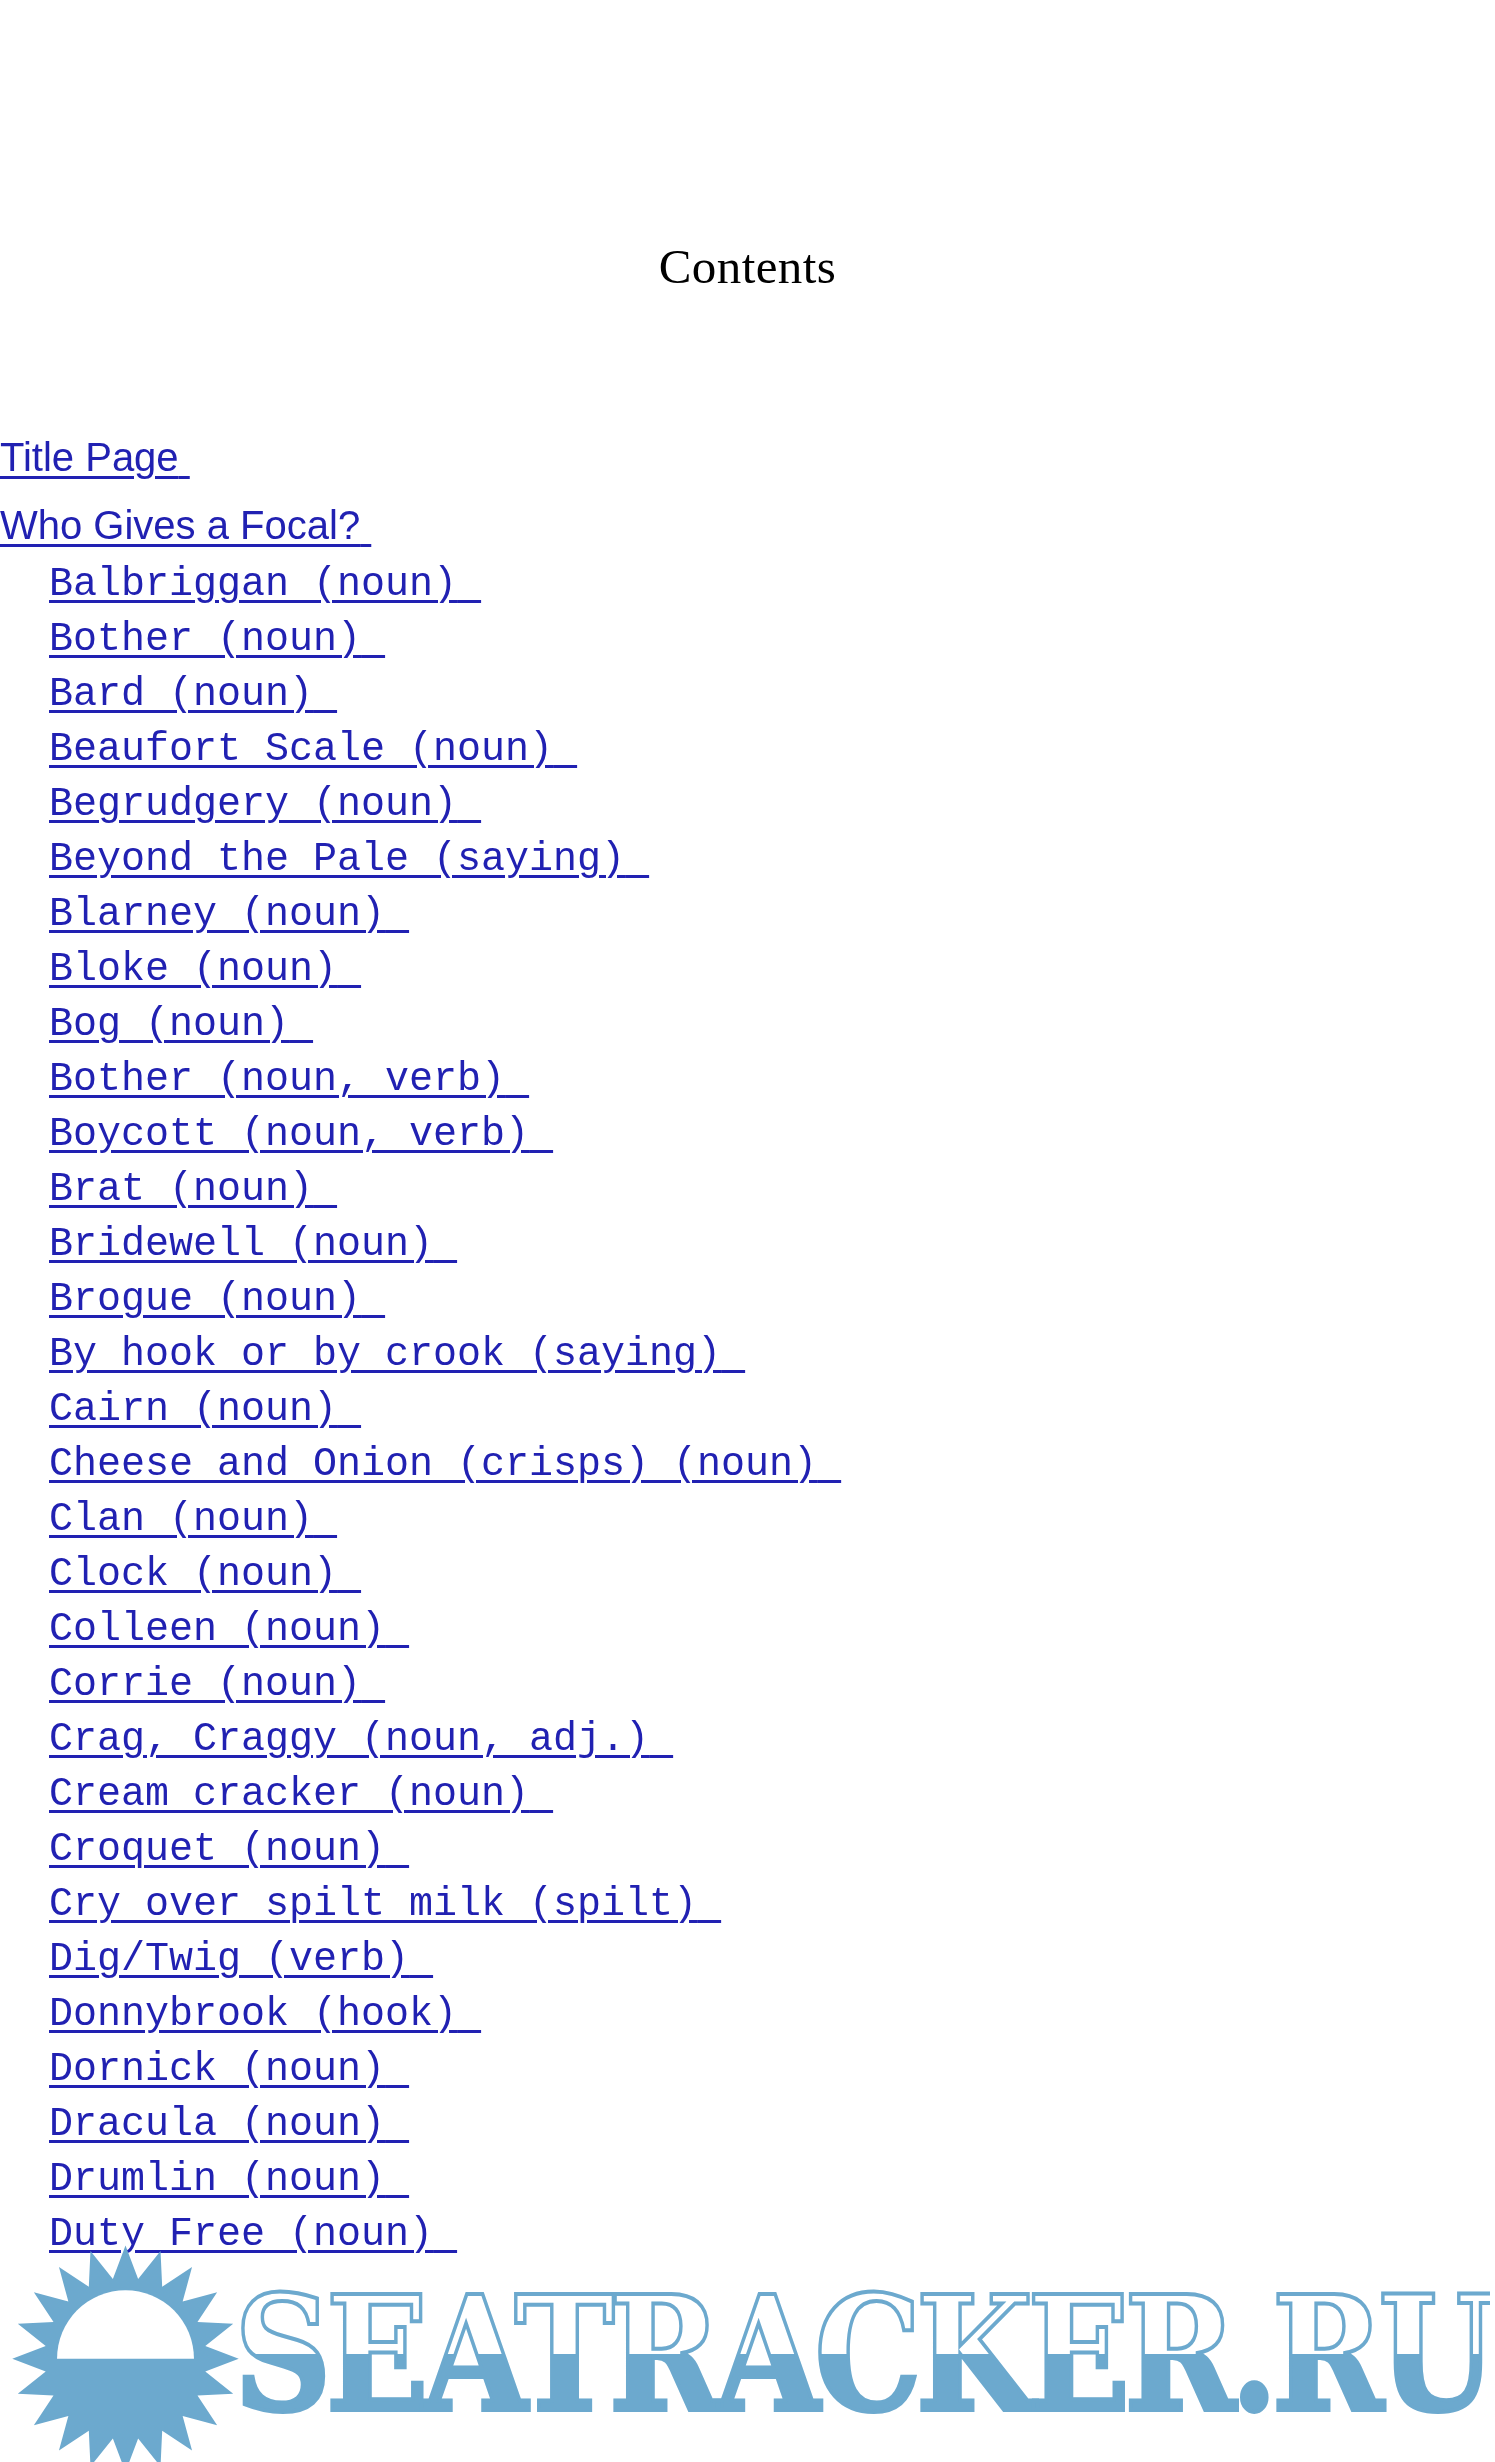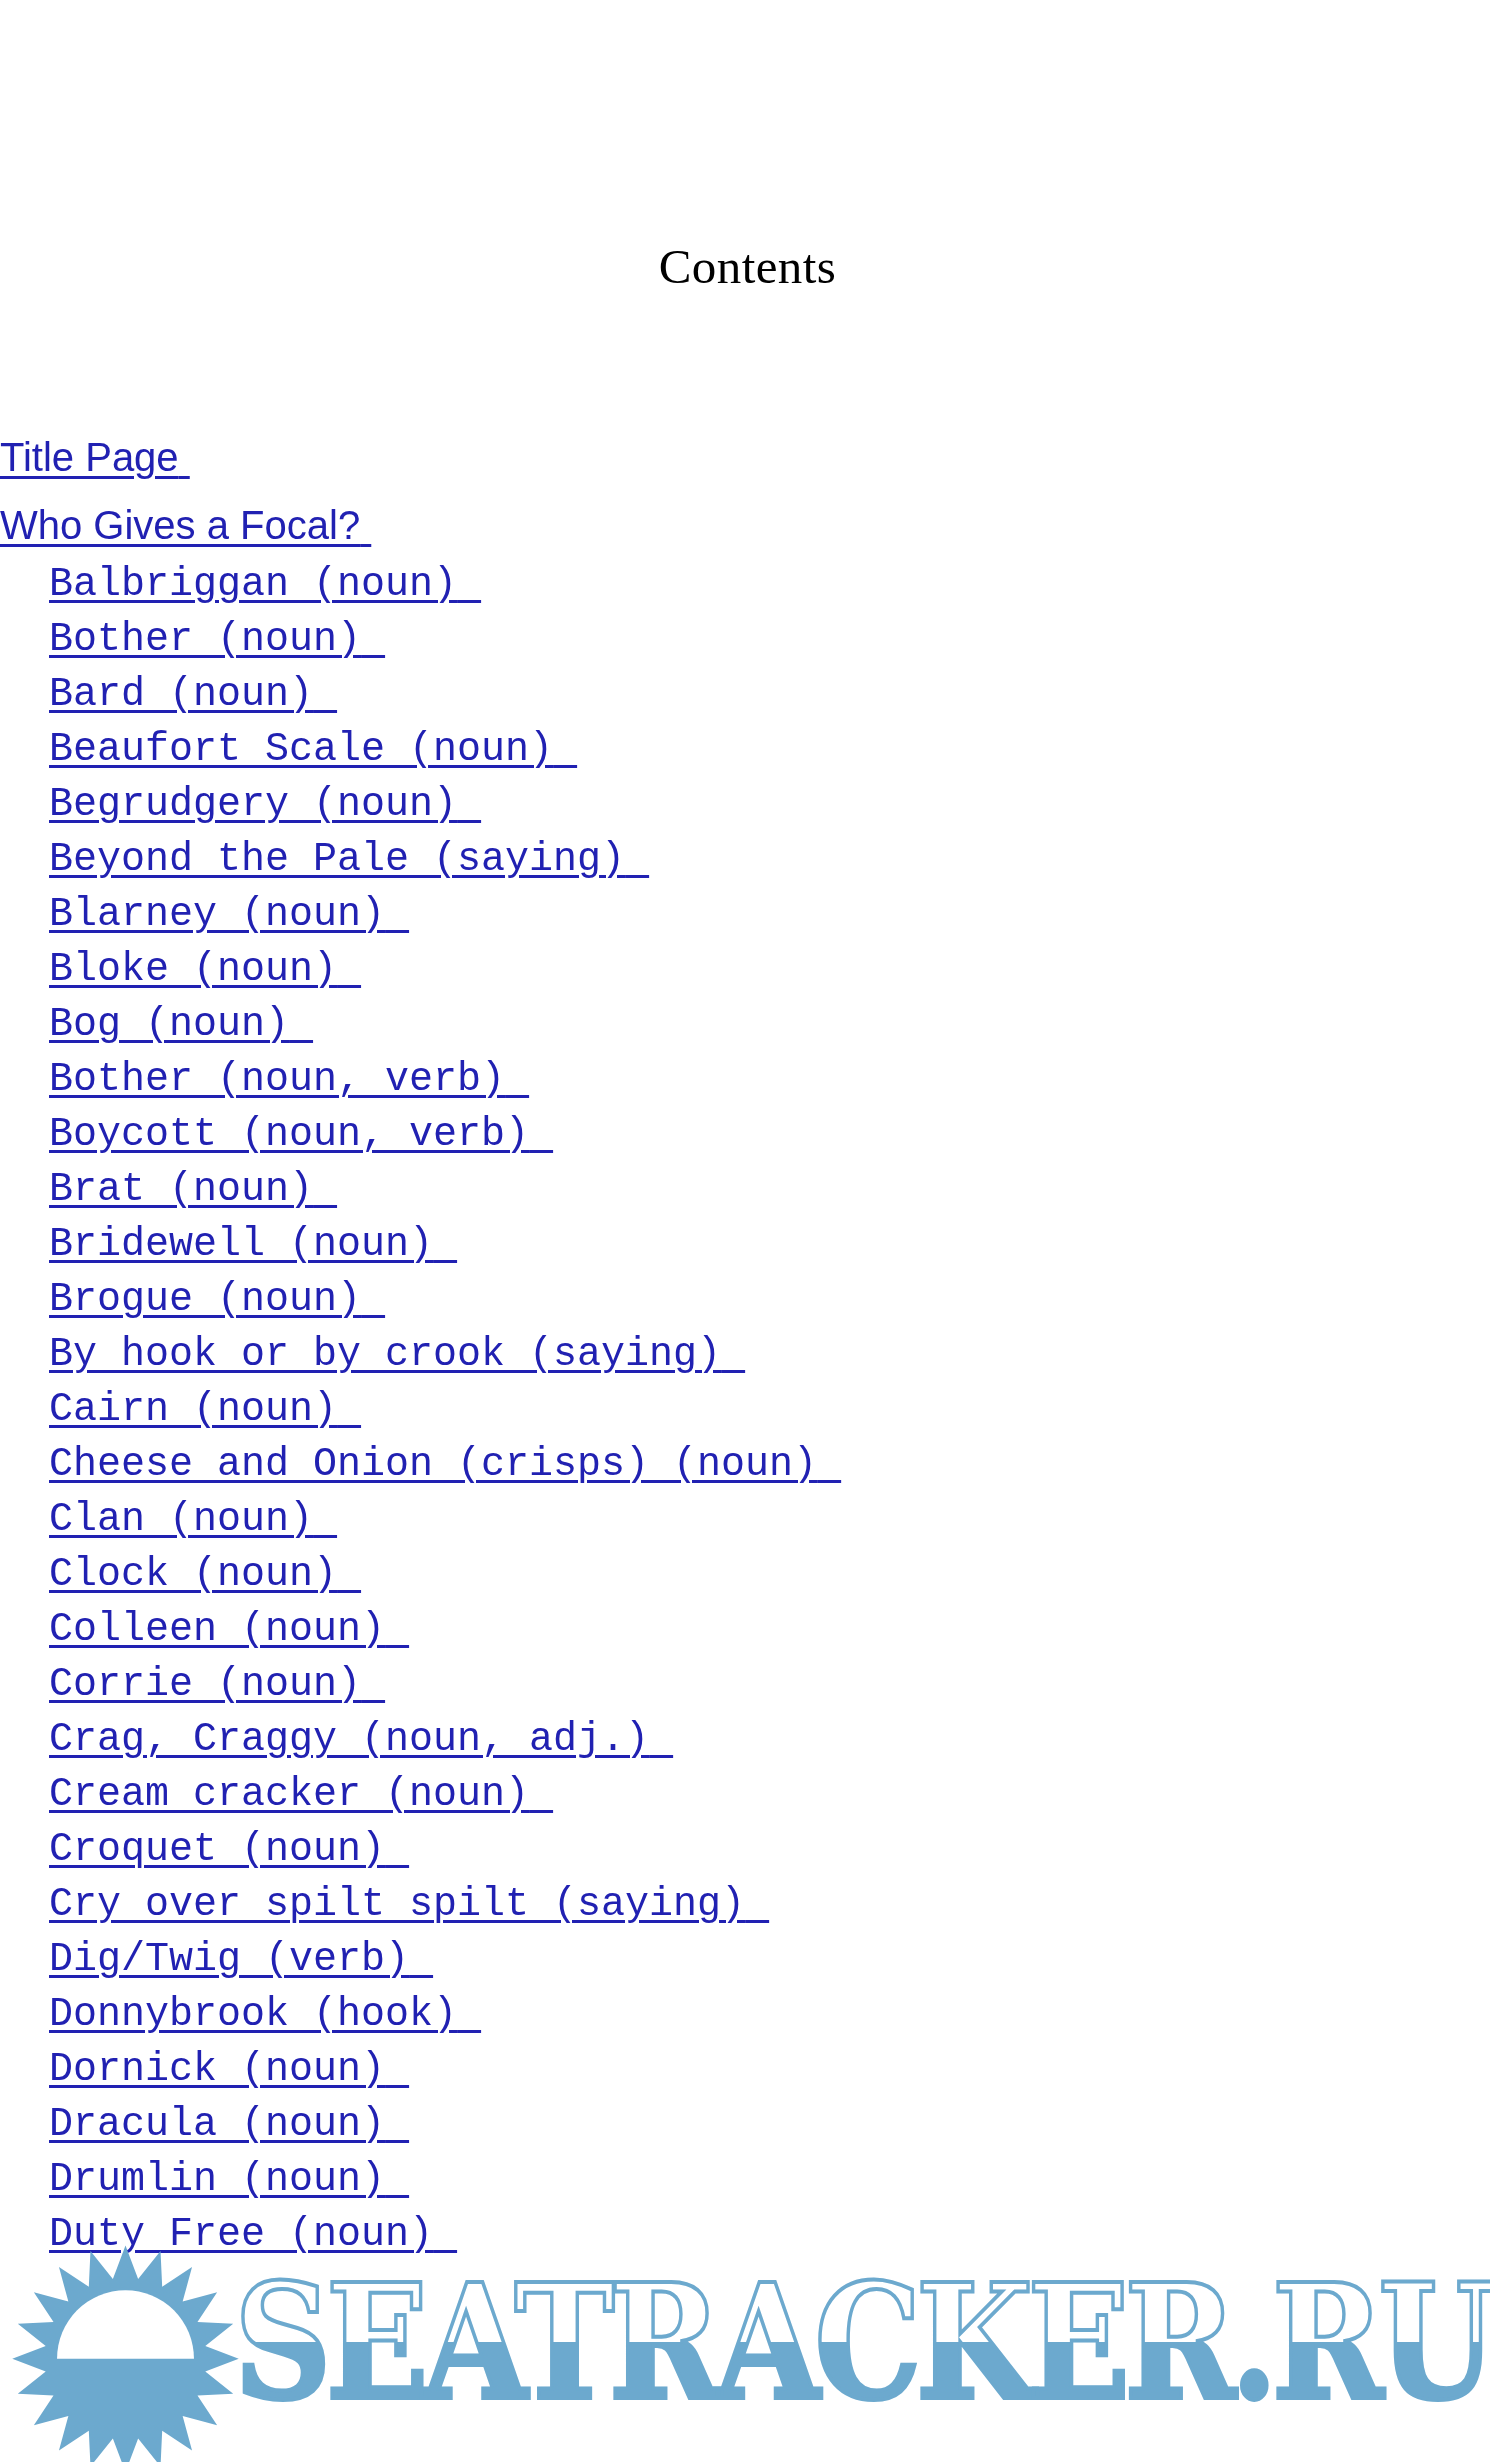--- a/index.html
+++ b/index.html
@@ -65,21 +65,21 @@
   .sun {
     position: absolute;
     left: -1.8px;
     top: 8px;   
     width: 255px;
     height: 237px;
   }
   .wm-text {
     position: absolute;
     left: 234px;
-    top: 29px;  
+    top: 41px;  
     width: 1249px;
     height: 159px;
   }
   .wm-layer {
     position: absolute;
     left: 0;
     top: 0;
     display: block;
     font-family: "DejaVu Serif", serif;
     font-weight: bold;
@@ -210,21 +210,21 @@
 
         <p class="toc-line">
           <a class="toc-link" href="#">Cream cracker (noun)</a>
         </p>
 
         <p class="toc-line">
           <a class="toc-link" href="#">Croquet (noun)</a>
         </p>
 
         <p class="toc-line">
-          <a class="toc-link" href="#">Cry over spilt spilt (saying)</a>
+          <a class="toc-link" href="#">Cry over spilt milk (spilt)</a>
         </p>
 
         <p class="toc-line">
           <a class="toc-link" href="#">Dig/Twig (verb)</a>
         </p>
 
         <p class="toc-line">
           <a class="toc-link" href="#">Donnybrook (hook)</a>
         </p>
 

